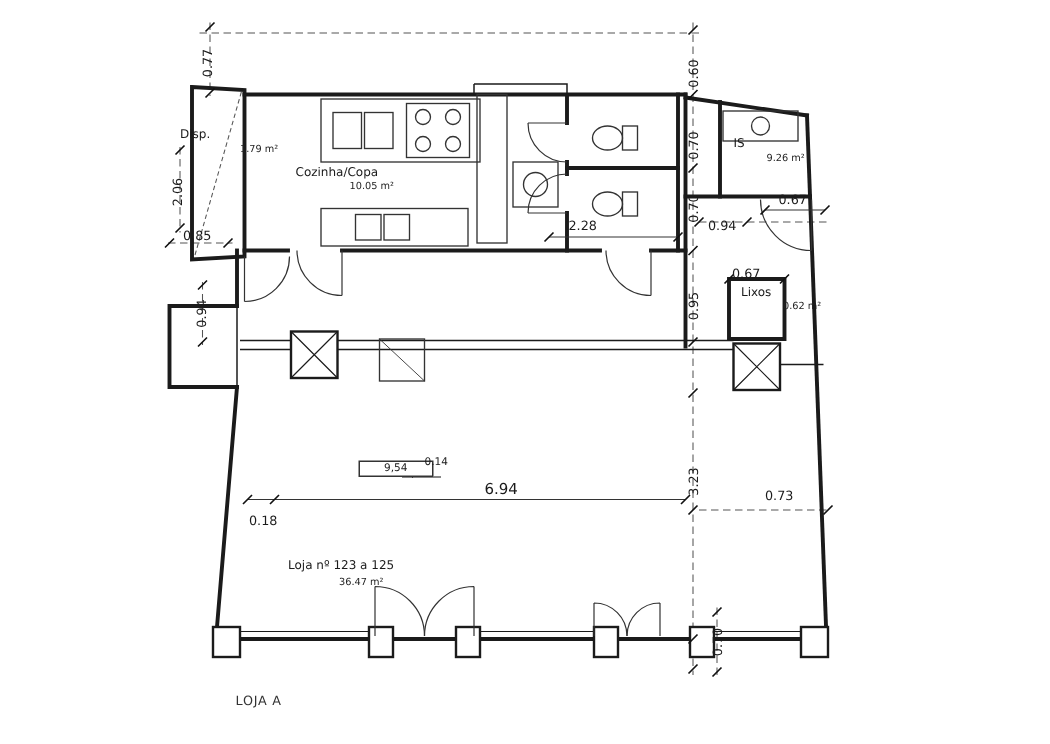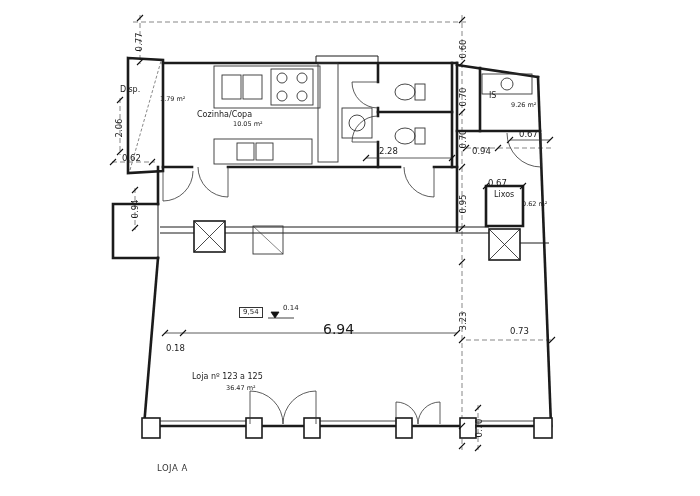--- a/index.html
+++ b/index.html
@@ -3,29 +3,29 @@
 <meta charset="utf-8">
 <style>
   html,body { margin:0; padding:0; background:#ffffff; }
   .canvas {
     position:relative; width:700px; height:496px; background:#ffffff;
     font-family:"DejaVu Sans", sans-serif; color:#1b1b1b; overflow:hidden;
   }
   .plan-svg { position:absolute; left:0; top:0; width:700px; height:496px; }
   .lbl { position:absolute; white-space:nowrap; color:#1b1b1b; line-height:1; }
   .dim { font-size:8.5px; }
-  .dim.big { font-size:14px; }
+  .dim.big { font-size:10px; }
   .dim.small { font-size:7px; }
   .vdim {
     width:30px; height:12px; display:flex; align-items:center; justify-content:center;
     transform:rotate(-90deg); transform-origin:center;
   }
   .room-name { font-size:8px; }
   .room-area { font-size:6.5px; color:#222;padding-left:29px; }
-  .level-box { font-size:7px; border:0.5px solid #333; padding:1px 3px; background:#fff; }
+  .level-box { font-size:7px; border:0.5px solid #333; padding:1px 16px; background:#fff; }
   .title { font-size:8.5px; letter-spacing:0.5px; color:#333; }
 </style>
 </head>
 <body>
 
 <div class="canvas">
 
   <svg class="plan-svg" viewBox="0 0 700 496">
 
     <g stroke="#555" stroke-width="0.7" fill="none" stroke-dasharray="5 3">
@@ -154,21 +154,21 @@
   <div class="lbl dim vdim" style="left:104px;top:122px">2.06</div>
   <div class="lbl dim vdim" style="left:120px;top:203px">0.94</div>
 
   <div class="lbl dim vdim" style="left:448px;top:43px">0.60</div>
   <div class="lbl dim vdim" style="left:448px;top:91px">0.70</div>
   <div class="lbl dim vdim" style="left:448px;top:133px">0.70</div>
   <div class="lbl dim vdim" style="left:448px;top:198px">0.95</div>
   <div class="lbl dim vdim" style="left:448px;top:315px">3.23</div>
   <div class="lbl dim vdim" style="left:464px;top:422px">0.70</div>
 
-  <div class="lbl dim" style="left:122px;top:154px">0.62</div>
+  <div class="lbl dim" style="left:122px;top:154px">0.85</div>
   <div class="lbl dim" style="left:379px;top:147px">2.28</div>
   <div class="lbl dim" style="left:472px;top:147px">0.94</div>
   <div class="lbl dim" style="left:519px;top:130px">0.67</div>
   <div class="lbl dim" style="left:488px;top:179px">0.67</div>
   <div class="lbl dim big" style="left:323px;top:322px">6.94</div>
   <div class="lbl dim" style="left:510px;top:327px">0.73</div>
   <div class="lbl dim" style="left:166px;top:344px">0.18</div>
 
   <div class="lbl level-box" style="left:239px;top:307px">9,54</div>
   <div class="lbl dim small" style="left:283px;top:305px">0.14</div>

